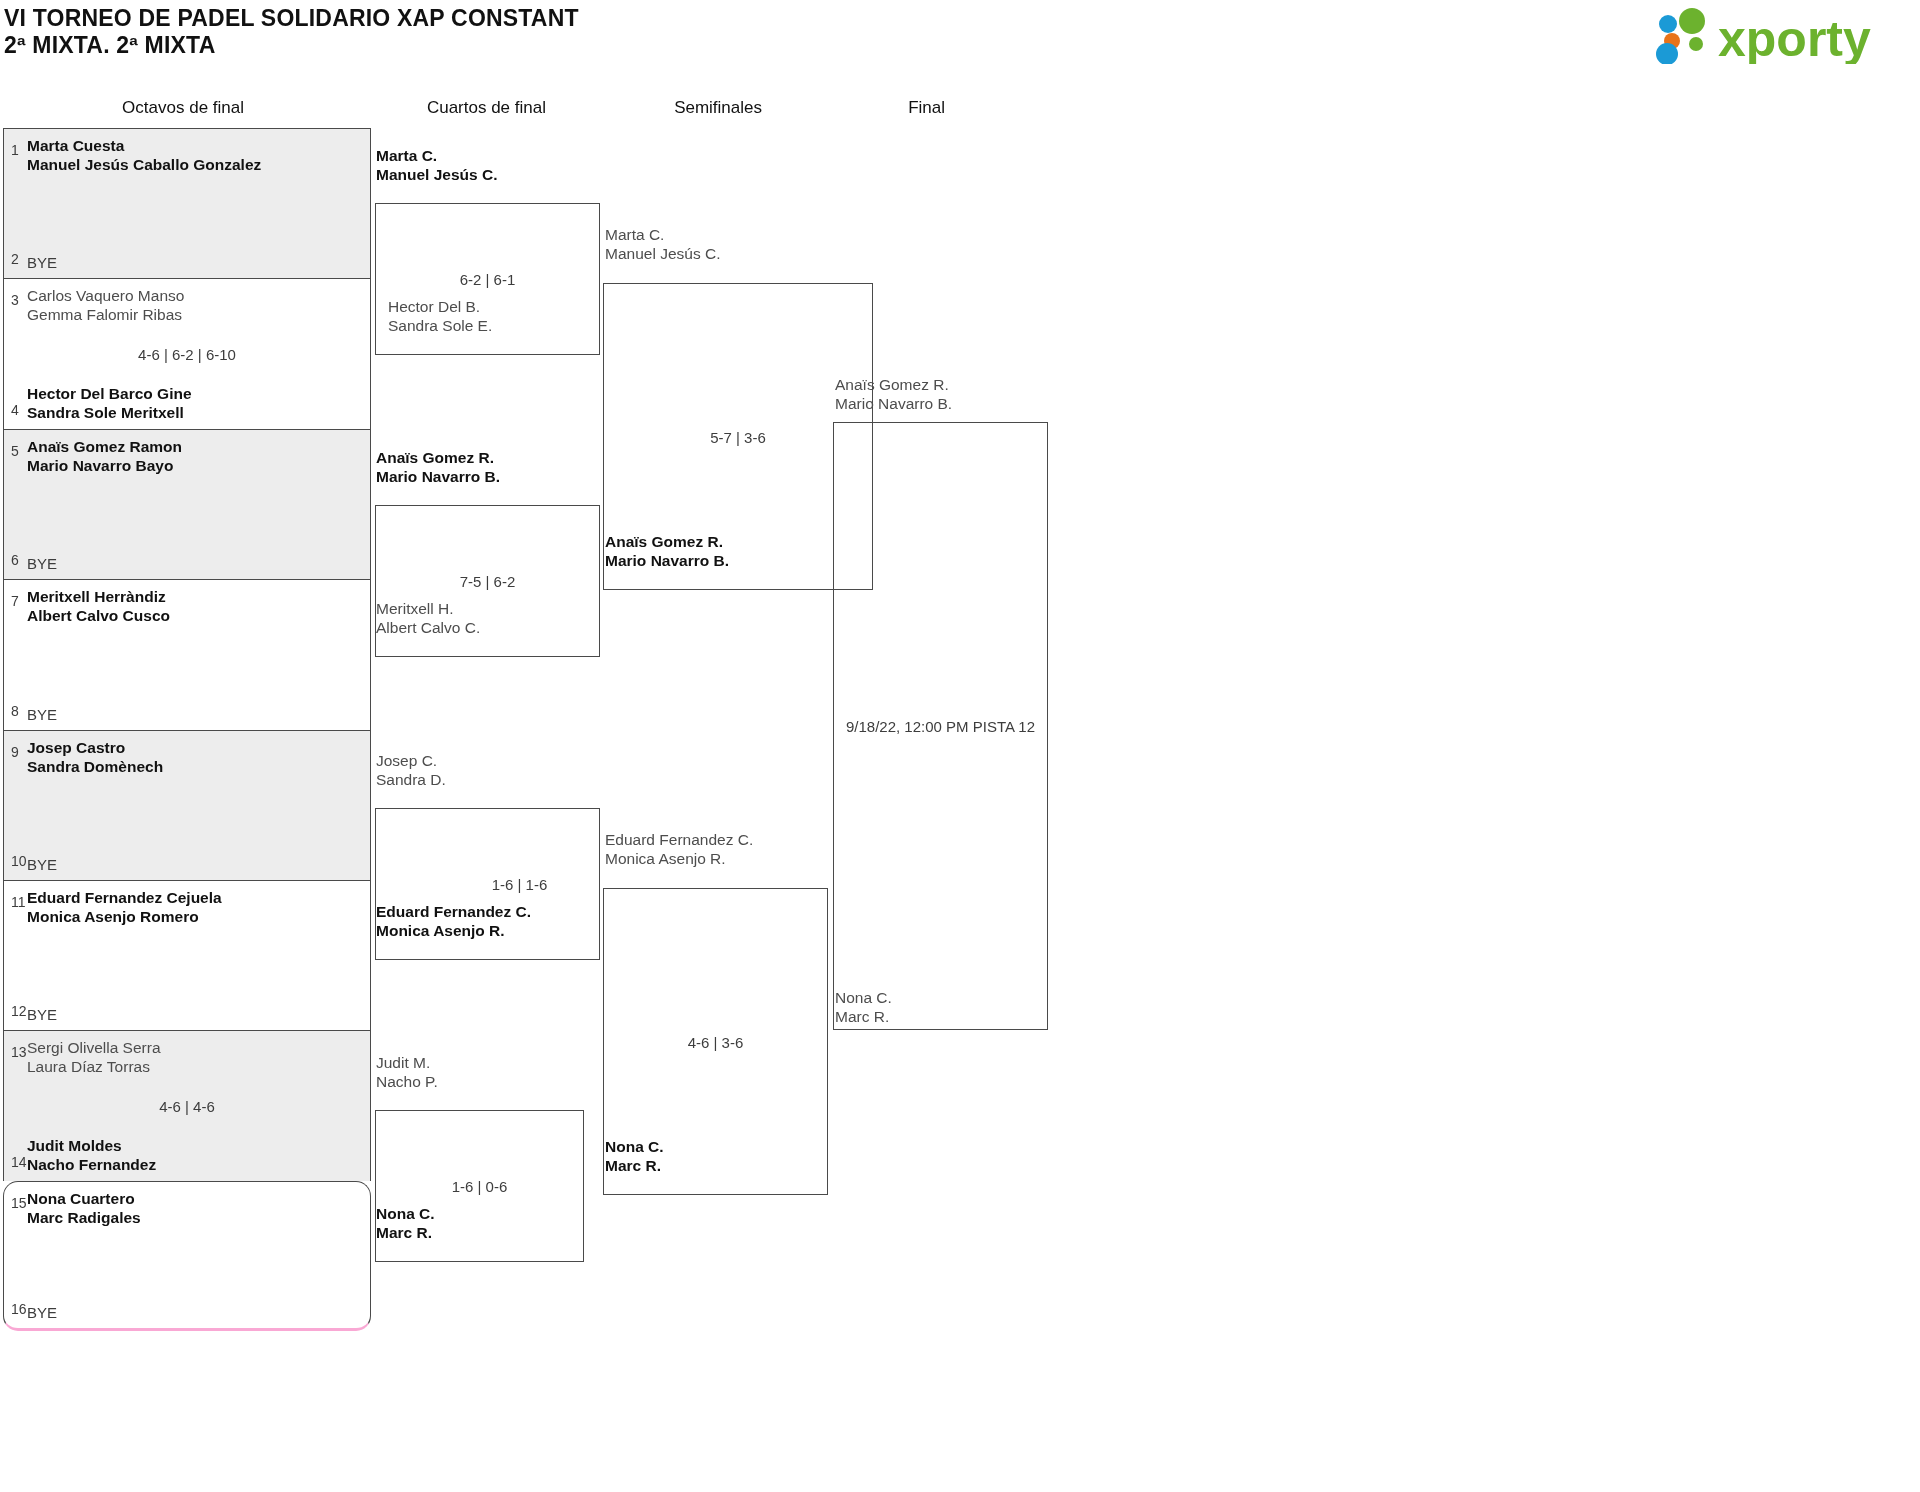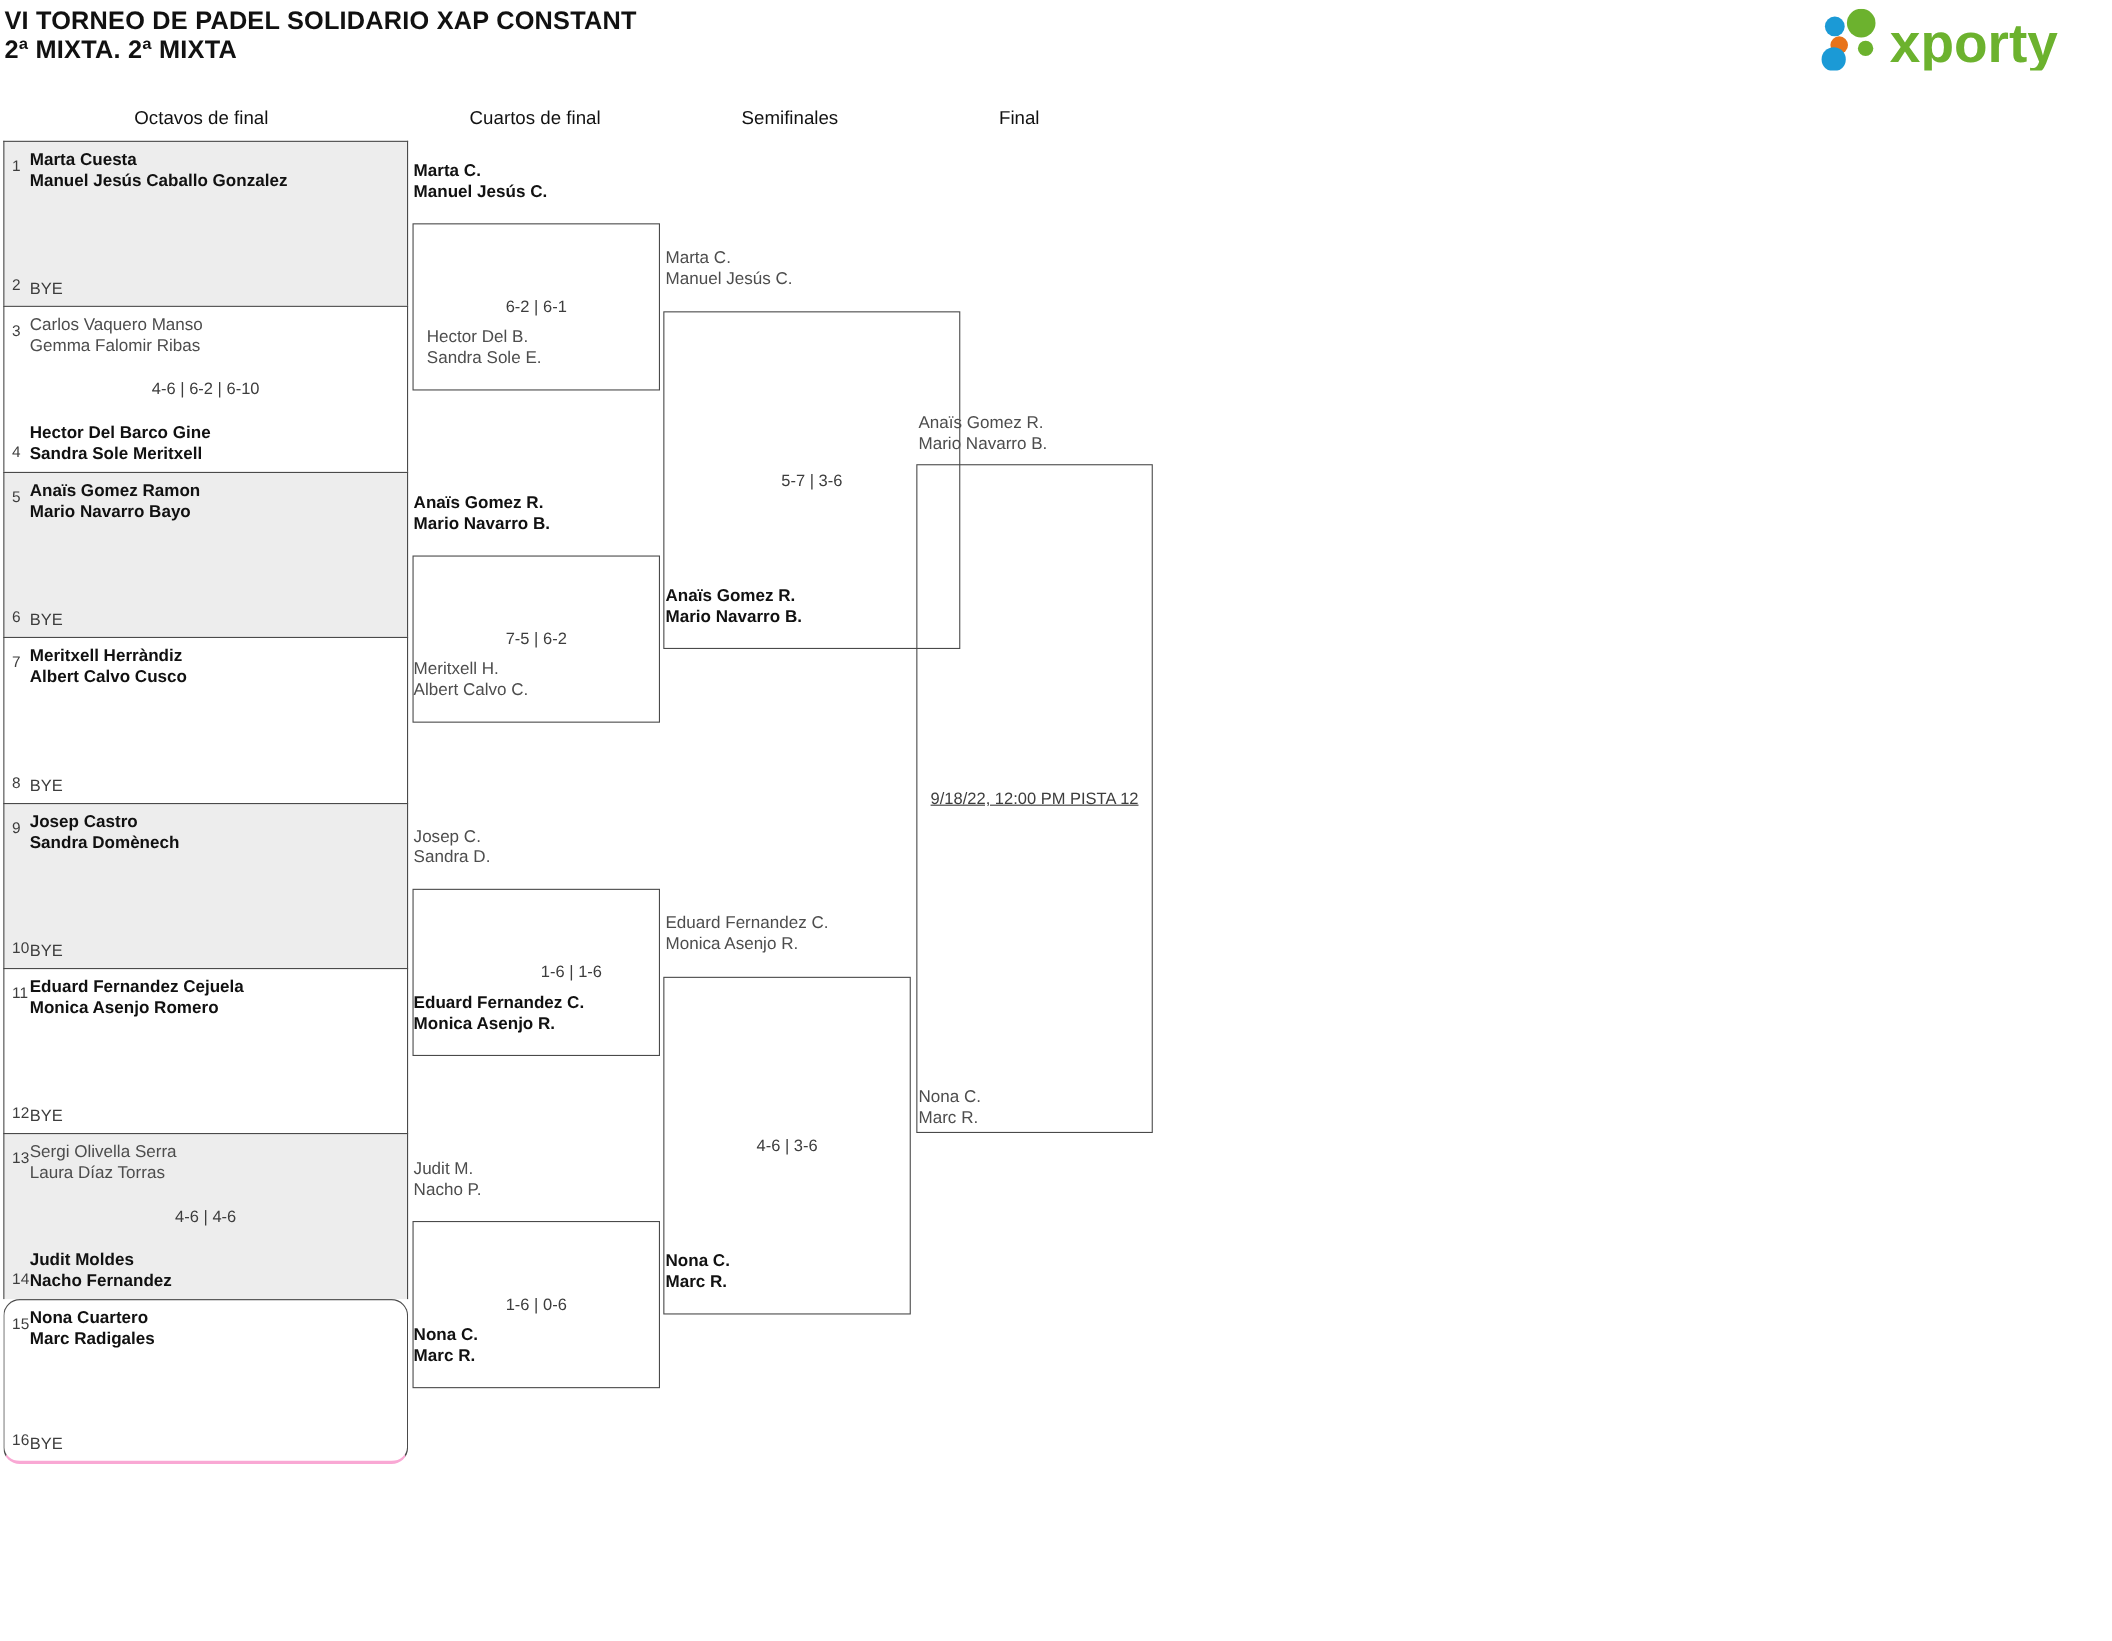--- a/index.html
+++ b/index.html
@@ -45,21 +45,21 @@
 
   
   .cbox { position: absolute; border: 1px solid #4a4a4a; }
   .cscore { position: absolute; width: 100%; text-align: center; top: 50%;
             transform: translateY(-50%); font-size: 15px; color: #3d3d3d; }
   .slot { position: absolute; white-space: nowrap; }
 
   
   .fin-meta { position: absolute; width: 100%; text-align: center; top: 50%;
               transform: translateY(-50%); font-size: 15px; color: #3d3d3d;
-              white-space: nowrap; text-decoration: underline; }
+              white-space: nowrap; }
 </style>
 </head>
 <body>
 
 <div id="root">
 
   <div class="title-block">
     <div class="title-line">VI TORNEO DE PADEL SOLIDARIO XAP CONSTANT</div>
     <div class="title-line">2ª MIXTA. 2ª MIXTA</div>
   </div>
@@ -222,21 +222,21 @@
   </div>
   <div class="slot" style="left:376px; top:902px;">
     <div class="pl win">Eduard Fernandez C.</div>
     <div class="pl win">Monica Asenjo R.</div>
   </div>
 
   <div class="slot" style="left:376px; top:1053px;">
     <div class="pl lose">Judit M.</div>
     <div class="pl lose">Nacho P.</div>
   </div>
-  <div class="cbox" style="left:375px; top:1110px; width:225px; height:152px;">
+  <div class="cbox" style="left:375px; top:1110px; width:209px; height:152px;">
     <div class="cscore">1-6 | 0-6</div>
   </div>
   <div class="slot" style="left:376px; top:1204px;">
     <div class="pl win">Nona C.</div>
     <div class="pl win">Marc R.</div>
   </div>
 
   <div class="slot" style="left:605px; top:225px;">
     <div class="pl lose">Marta C.</div>
     <div class="pl lose">Manuel Jesús C.</div>

